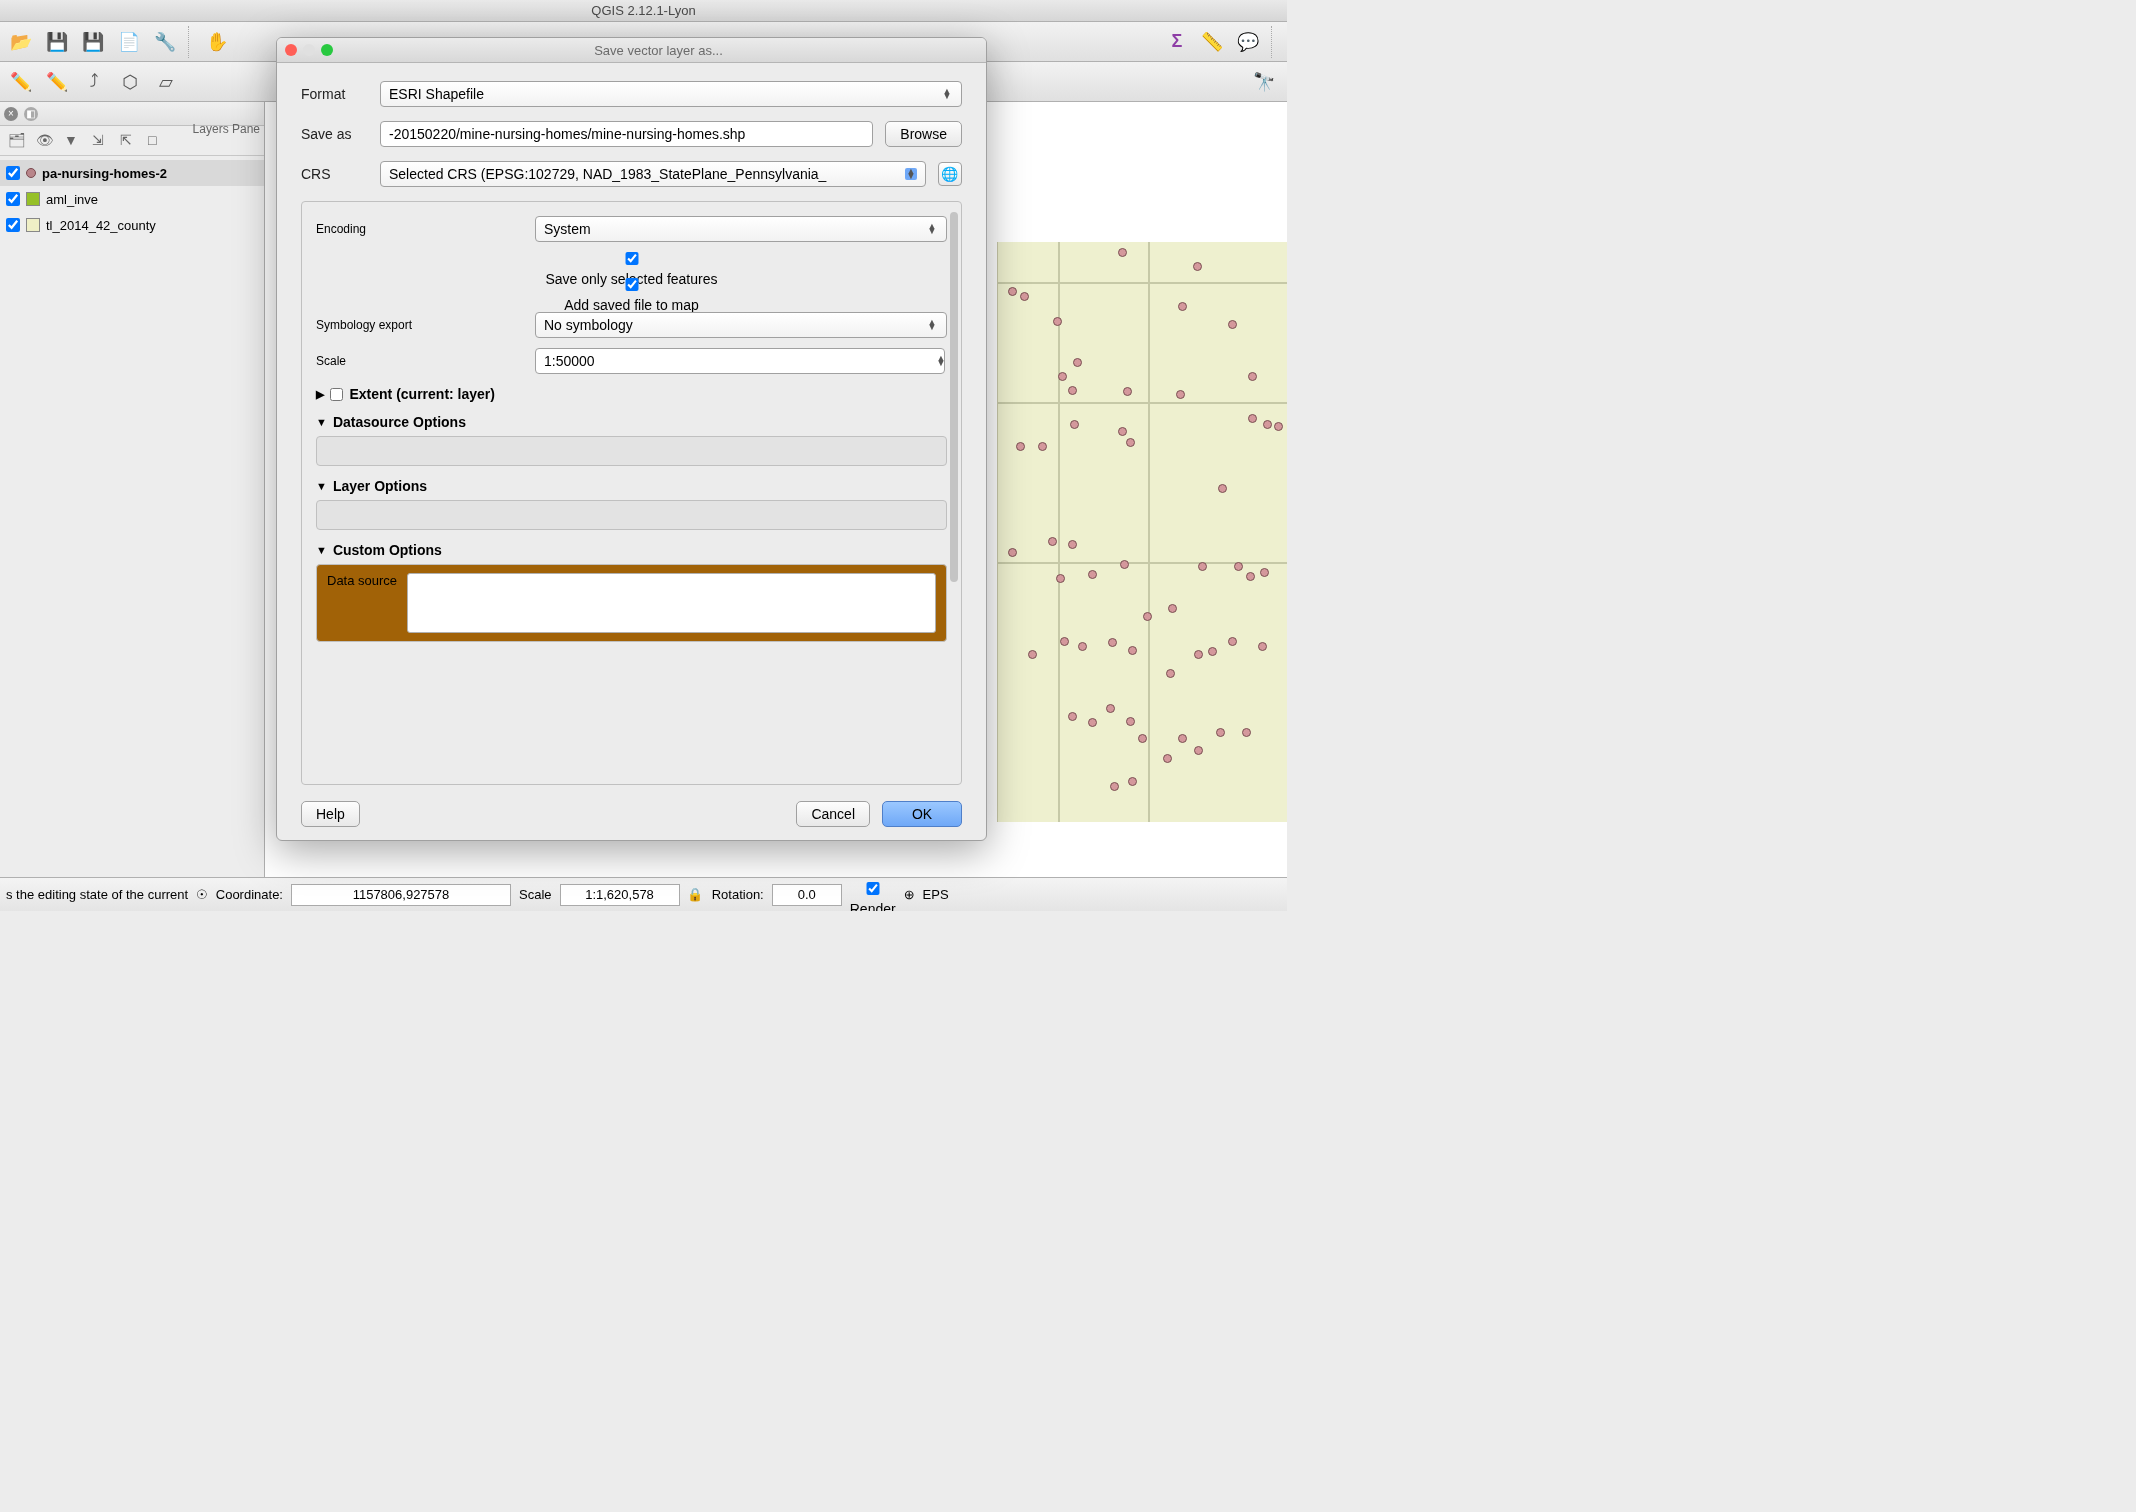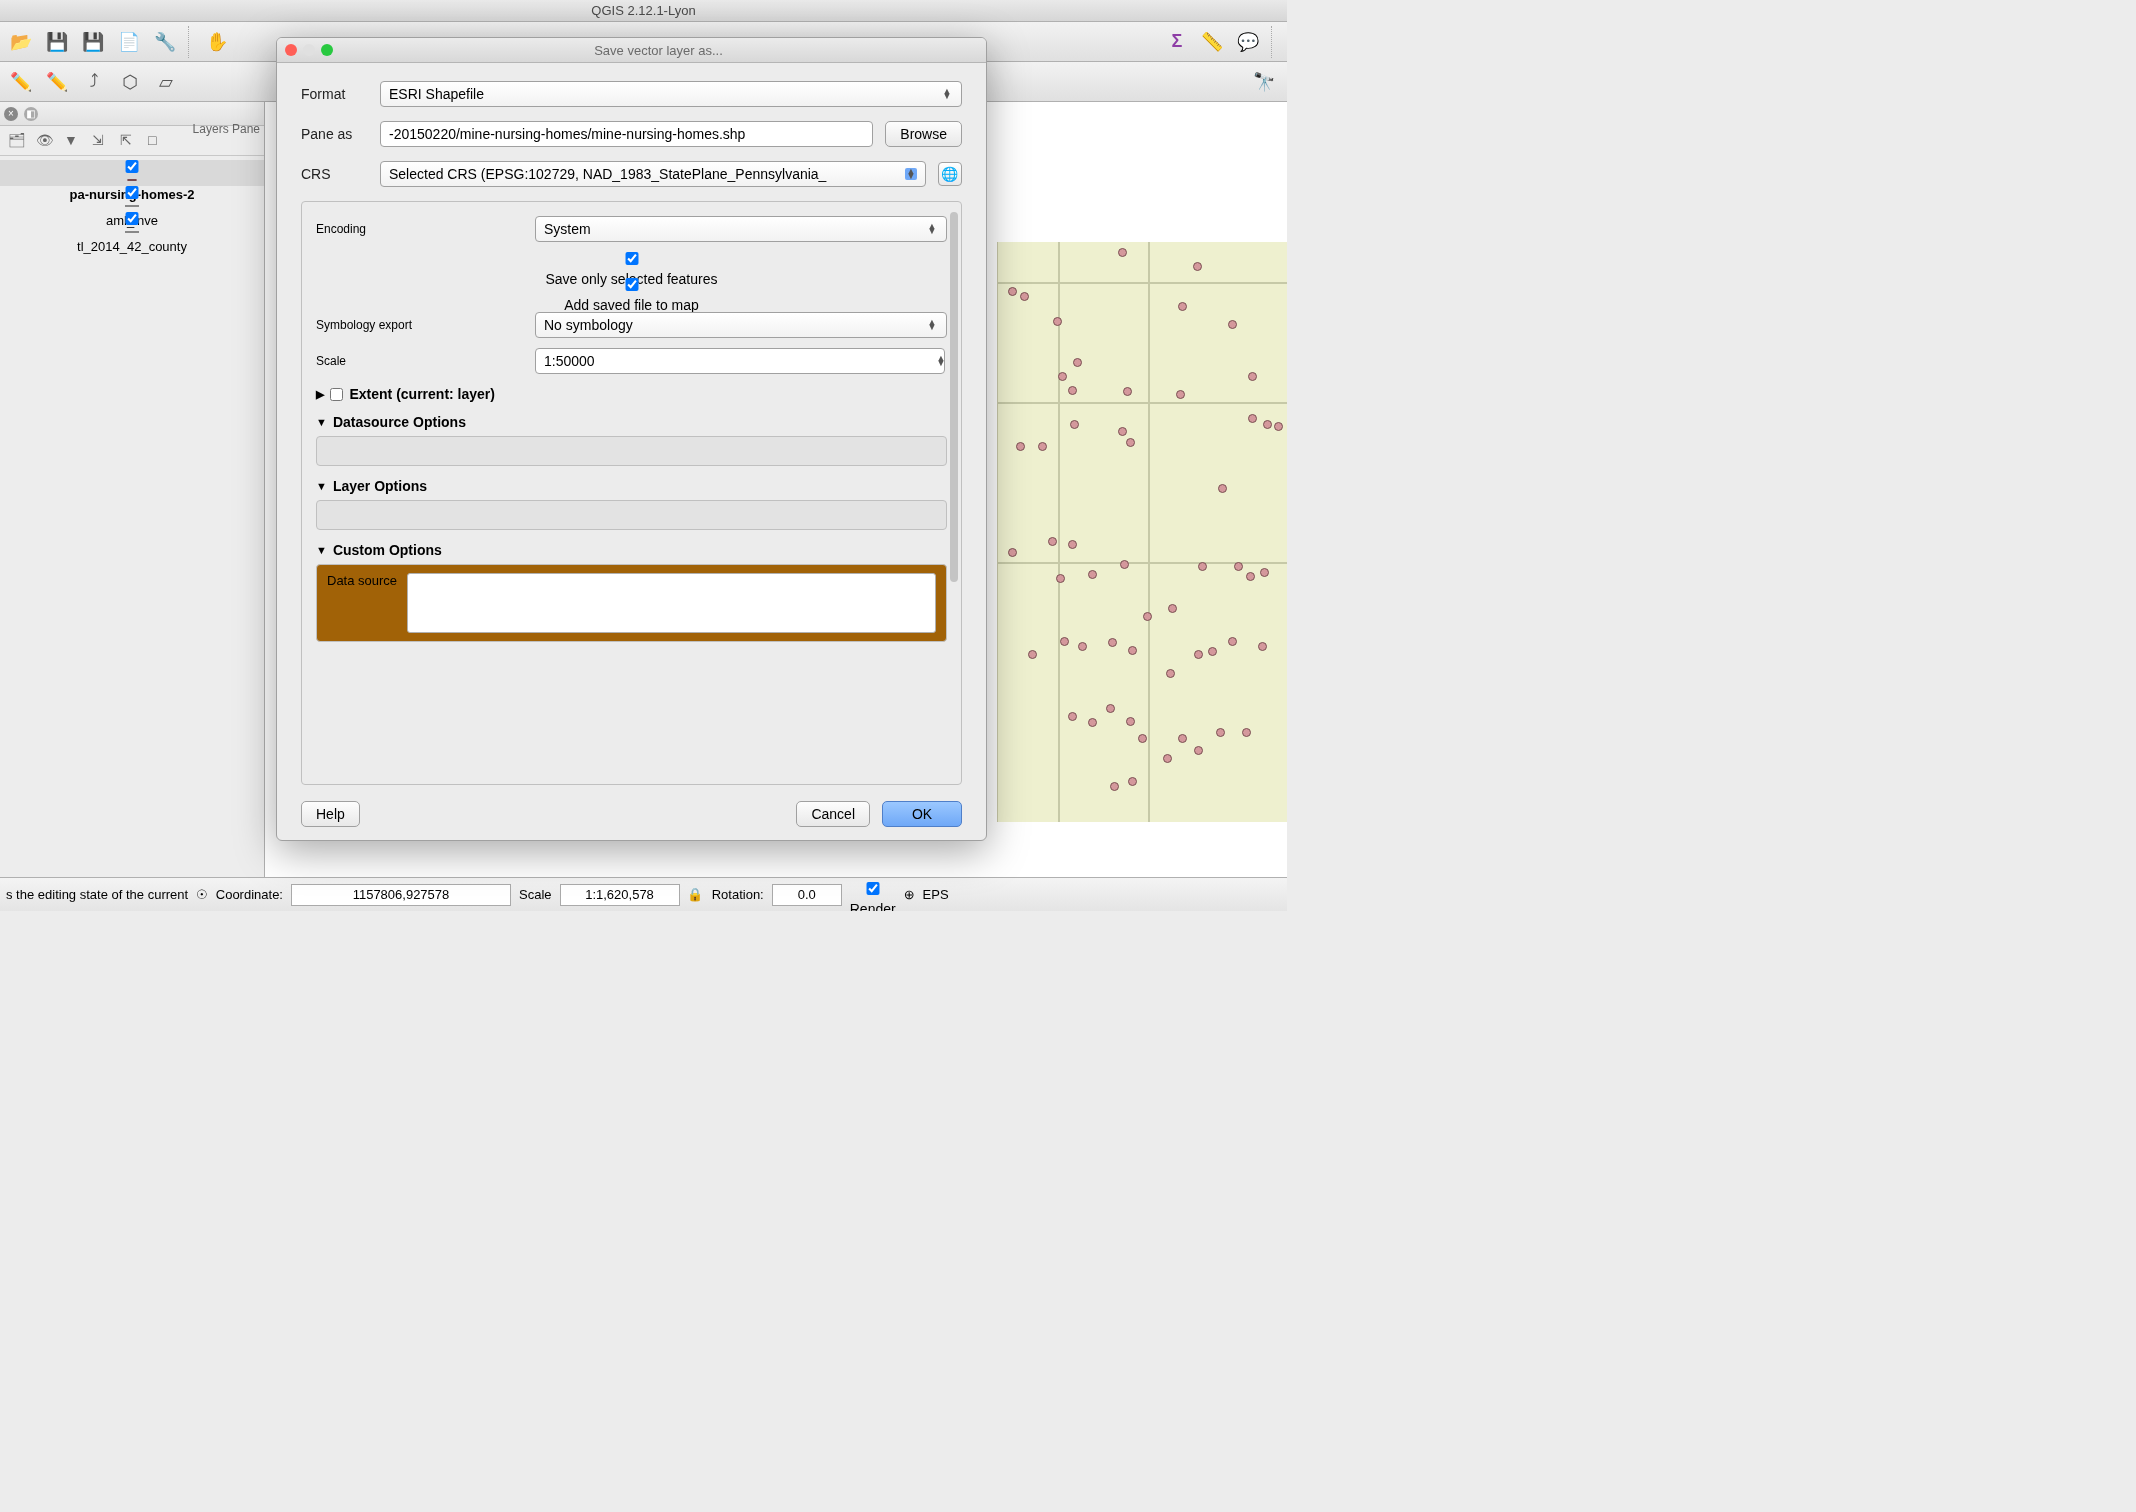--- a/index.html
+++ b/index.html
@@ -62,21 +62,21 @@
   align-items: center;
   padding: 0 4px;
   gap: 6px;
   font-size: 11px;
 }
 .panel-close { width:14px;height:14px;border-radius:7px;background:#888;color:#fff;display:flex;align-items:center;justify-content:center;font-size:10px;}
 .panel-title { flex:1; text-align:right; font-size:12px; color:#666;margin-top:30px;}
 .layer-toolbar { height: 30px; display:flex;align-items:center;gap:10px;padding:0 8px;border-bottom:1px solid #c8c8c8;}
 .lt-ico { width:18px;height:18px;color:#666;font-size:14px;}
 .layers-list { padding: 4px 0;}
-.layer-row { display:flex;align-items:center;gap:6px;height:26px;padding:0 6px;font-size:13px;flex-direction:column;}
+.layer-row { display:flex;align-items:center;gap:6px;height:26px;padding:0 6px;font-size:13px;}
 .layer-row input[type=checkbox]{width:14px;height:14px;}
 .layer-swatch { width:14px;height:14px;border:1px solid #888;}
 .layer-row.selected { background:#d9d9d9;font-weight:bold;}
 .layer-point { width:10px;height:10px;border-radius:5px;background:#b8858a;border:1px solid #7a4a4f;}
 
 
 .map-canvas {
   position:absolute;
   left:265px; right:0;
   top:102px; bottom:34px;
@@ -335,21 +335,21 @@
   </div>
   <div class="dlg-body">
     <div class="form-row">
       <div class="form-label">Format</div>
       <div class="combo">
         <span>ESRI Shapefile</span>
         <span class="combo-arrows">▲<br>▼</span>
       </div>
     </div>
     <div class="form-row">
-      <div class="form-label">Pane as</div>
+      <div class="form-label">Save as</div>
       <div class="text-input">
           <span>-20150220/mine-nursing-homes/mine-nursing-homes.shp</span>
         </div>
       <div class="btn">Browse</div>
     </div>
     <div class="form-row">
       <div class="form-label">CRS</div>
       <div class="combo">
         <span>Selected CRS (EPSG:102729, NAD_1983_StatePlane_Pennsylvania_</span>
         <span class="combo-arrows" style="background:#6fa8f7;border-radius:2px;padding:1px;">▲<br>▼</span>

